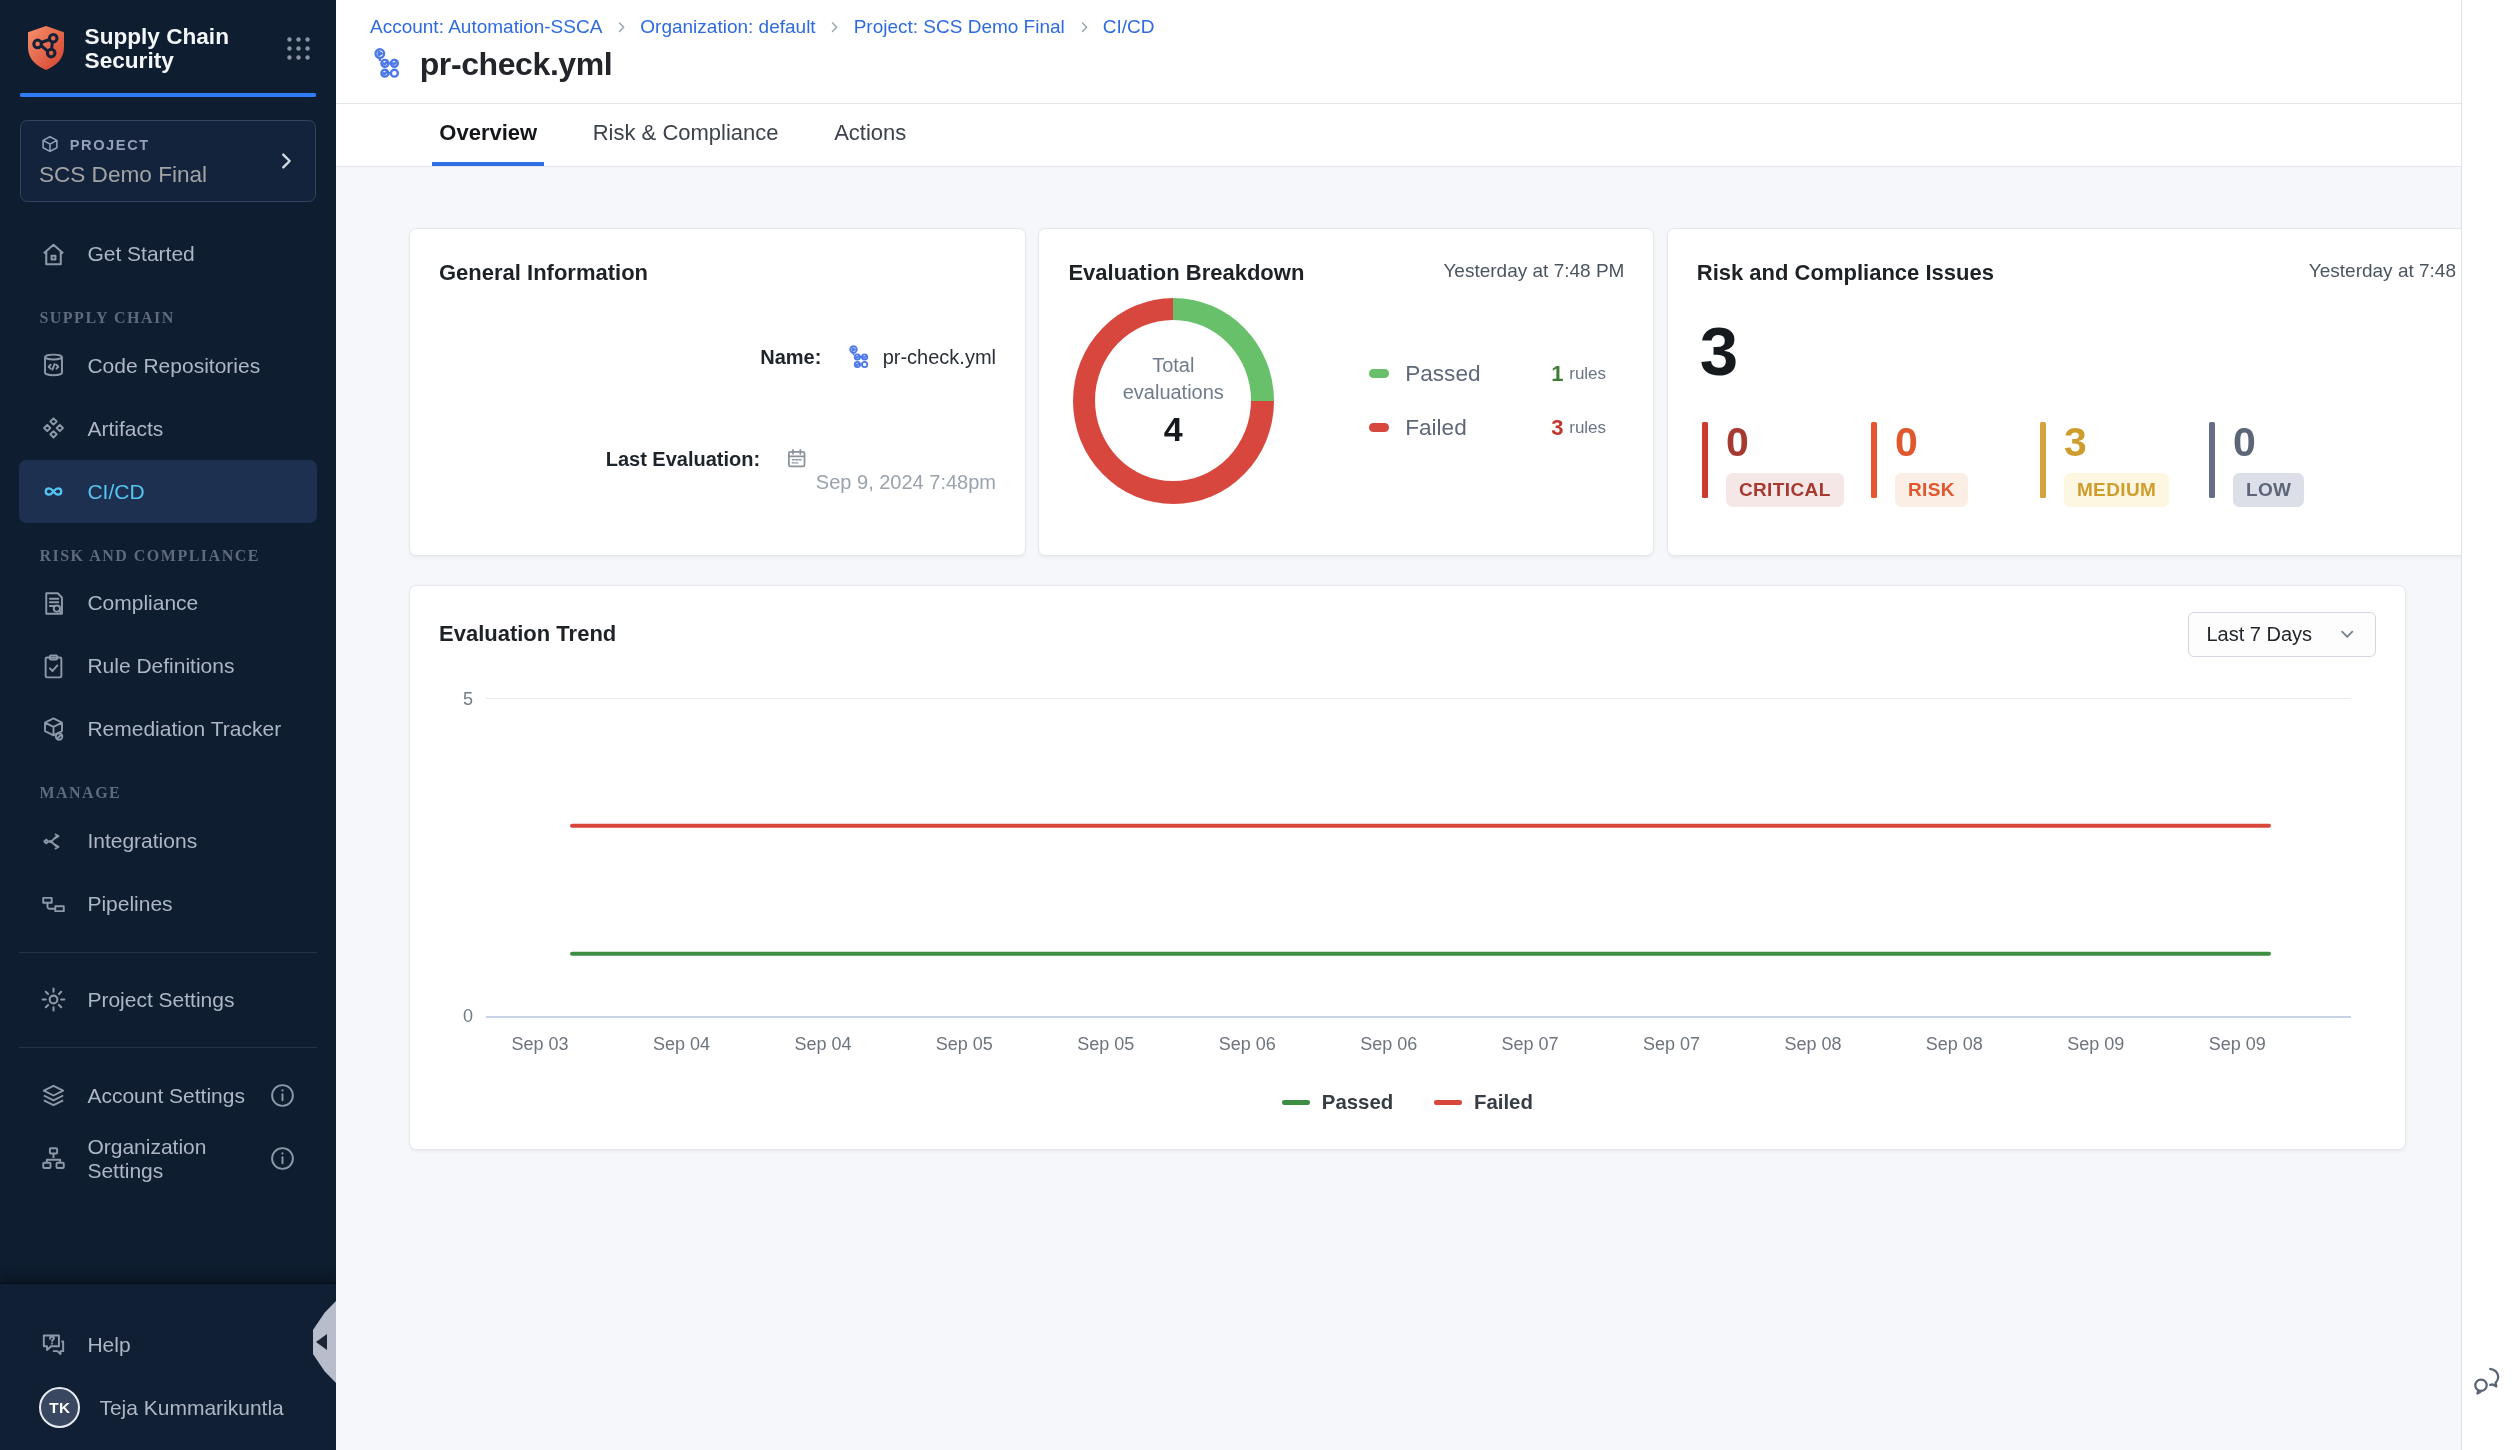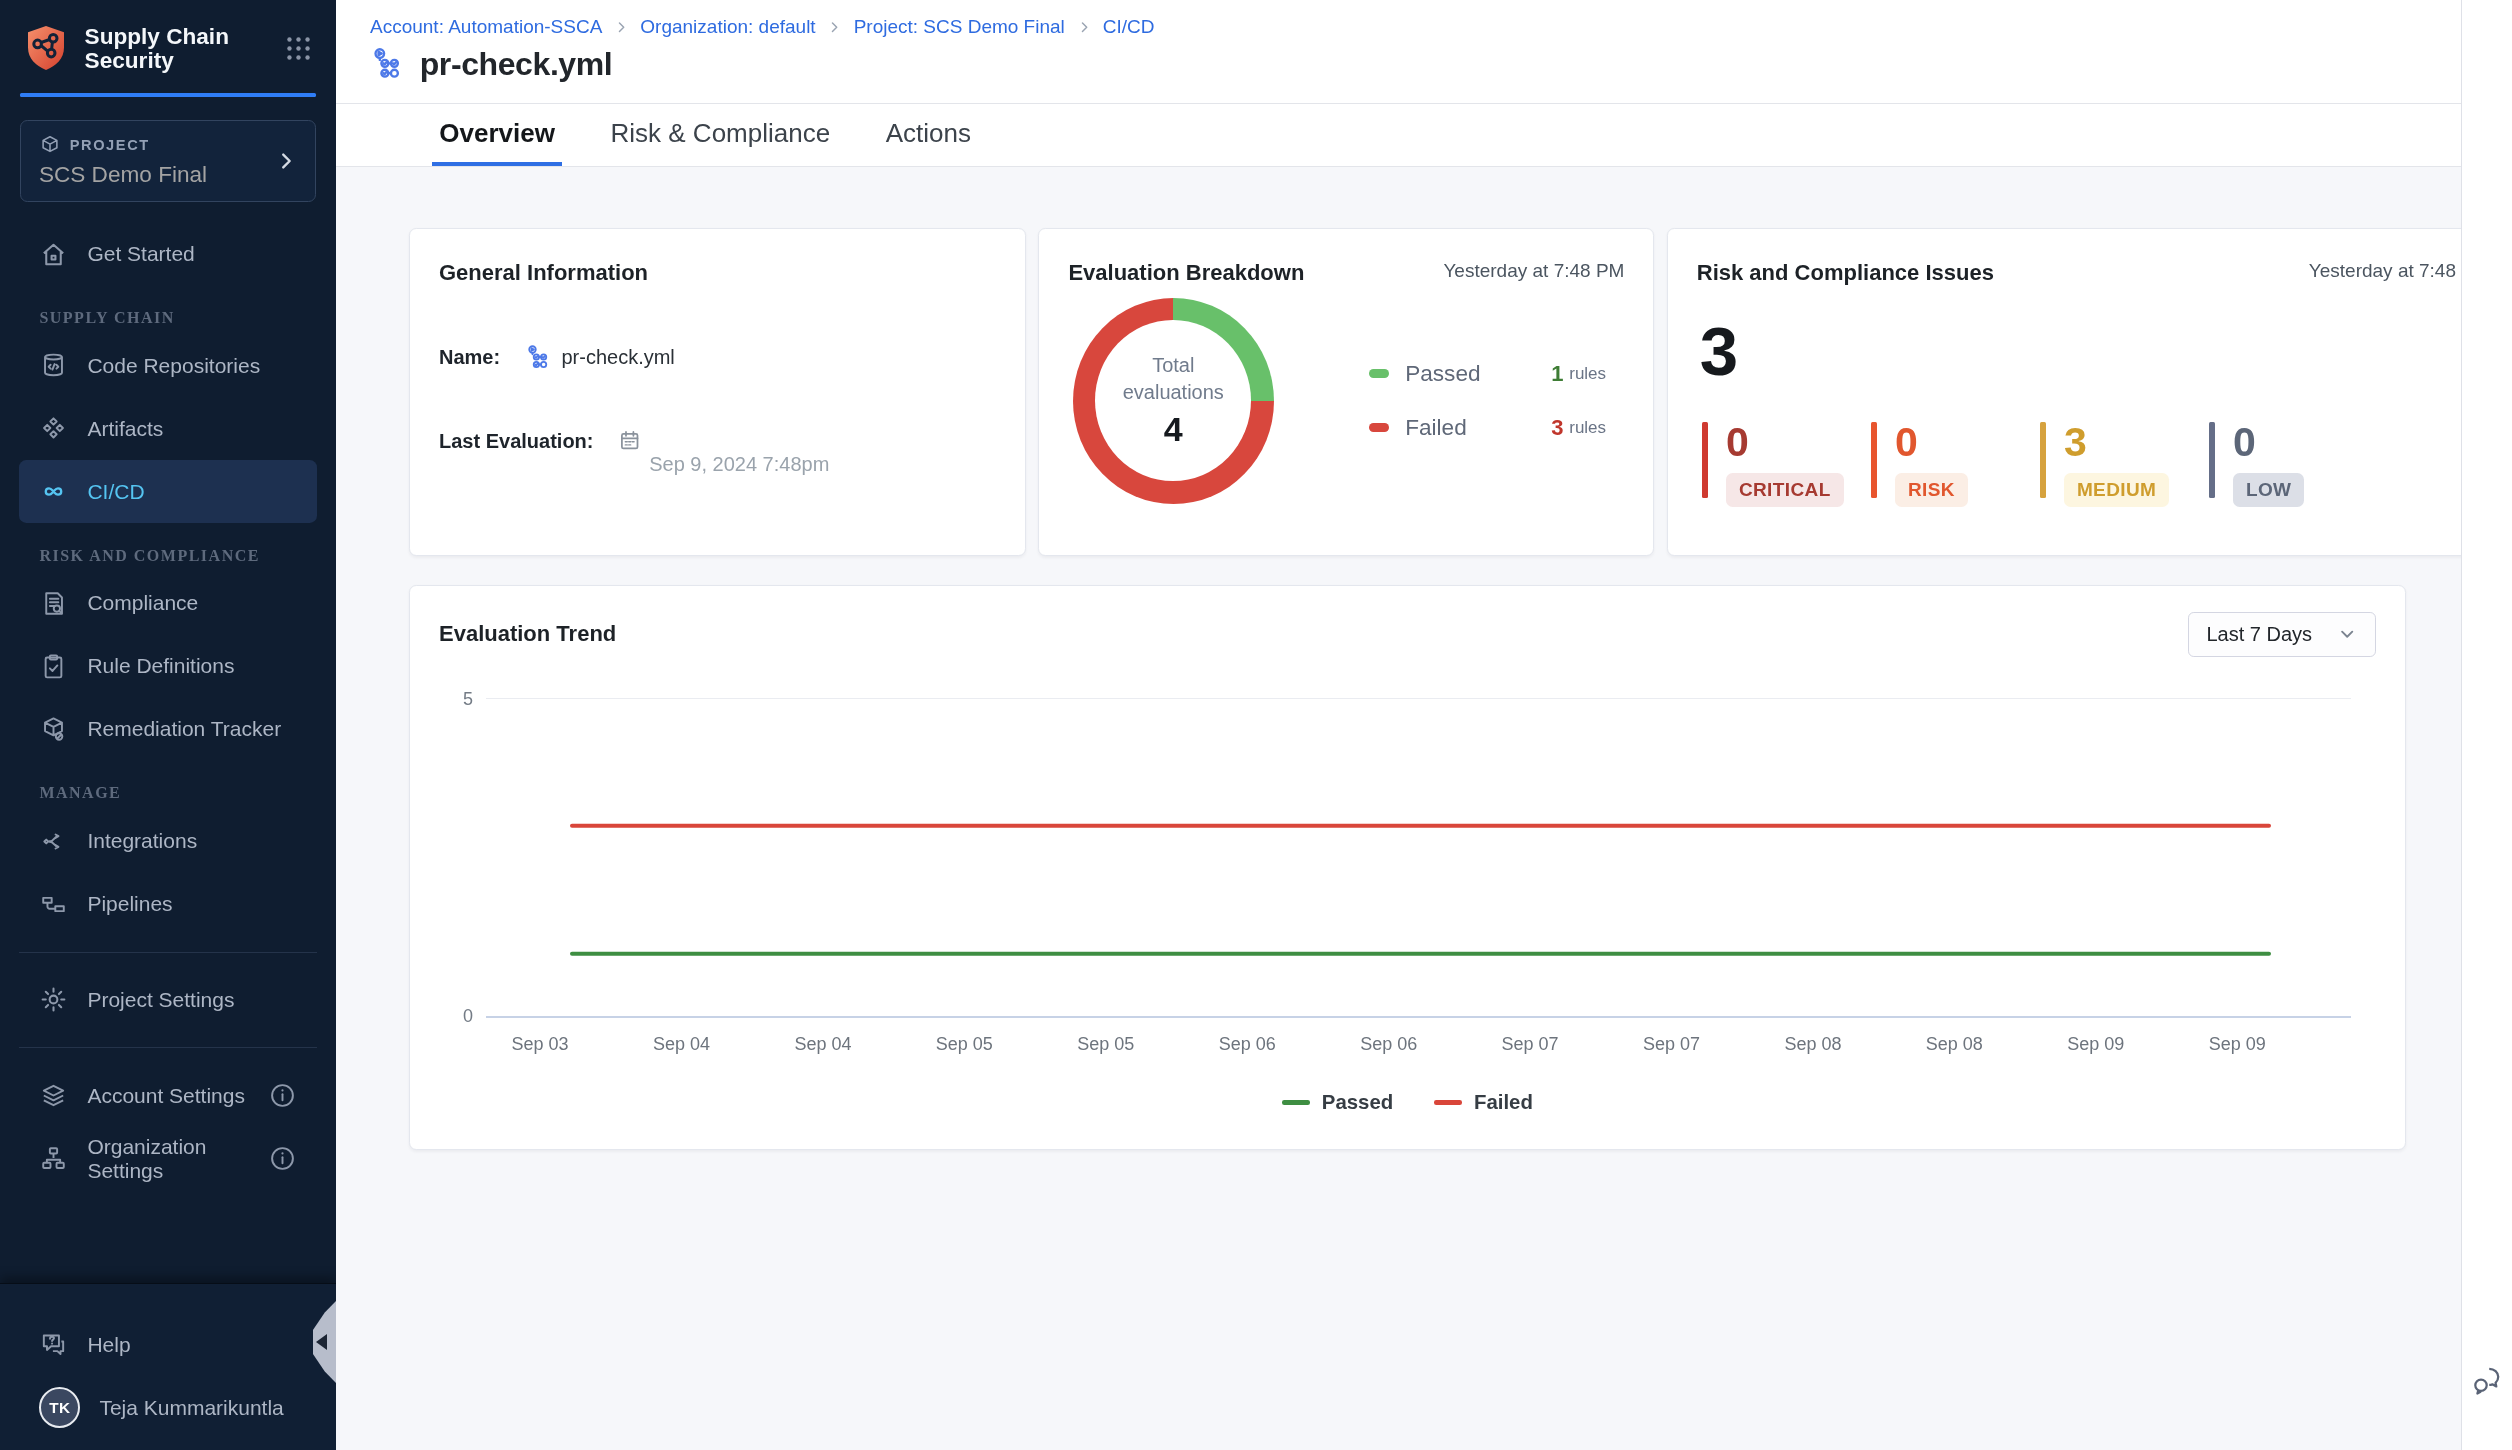--- a/index.html
+++ b/index.html
@@ -76,38 +76,38 @@
   .crumb-sep { color:#9aa4b2; width:14.6px; height:14.6px; }
   .title-row { display:flex; align-items:center; gap:11.7px; margin-top:7.3px; }
   .pipe-icon { width:38px; height:38px; color:#4d79e8; }
   .page-title { font-size:32px; font-weight:700; color:#22262b; letter-spacing:-0.4px; }
 
   .tabbar {
     background:#ffffff; height:63px; padding-left:96px; display:flex; gap:41px;
     border-bottom:0.7px solid #e3e5ea; flex:none;
   }
   .tab {
-    display:flex; align-items:center; font-size:26px; color:#3c434b;
+    display:flex; align-items:center; font-size:22px; color:#3c434b;
     cursor:pointer; border-bottom:4.4px solid transparent; padding:0 7.3px;
   }
   .tab.active { color:#14171a; font-weight:700; border-bottom-color:#2f6fe4; }
 
   .content { flex:1; padding:61px 55px 0 73px; overflow:hidden; }
   .cards-row { display:flex; gap:12.4px; }
   .card {
     background:#ffffff; border:0.7px solid #e4e7ee; border-radius:7.3px;
     box-shadow:0 1.5px 2.9px rgba(31,41,55,.05);
   }
   .card-head { display:flex; align-items:flex-start; justify-content:space-between; padding:31px 29px 0 29px; }
   .card-title { font-size:22px; font-weight:700; color:#1d2227; }
   .card-time { font-size:19px; color:#4b5560; }
 
   
   .card-general { width:617px; height:328px; flex:none; padding-bottom:14.6px; }
-  .gi-rows { margin:57px 29px 0 29px; display:flex; flex-direction:column; gap:34px; }
+  .gi-rows { margin:57px 29px 0 29px; display:flex; flex-direction:column; gap:52px;align-items:flex-end; }
   .gi-row { display:flex; align-items:center; font-size:20px; }
   .gi-label { font-weight:700; color:#1e242b; margin-right:25px; }
   .gi-pipe-ic { width:29px; height:29px; color:#4d79e8; margin-right:7.3px; }
   .gi-value { color:#2a3036; }
   .cal-ic { width:23.4px; height:23.4px; color:#8a929c; margin-right:7.3px; }
   .gi-date { color:#9aa3ac;margin-top:47px; }
 
   
   .card-breakdown { width:616px; height:328px; flex:none; }
   .eb-body { display:flex; align-items:center; padding:0 29px; margin-top:11.7px; }

